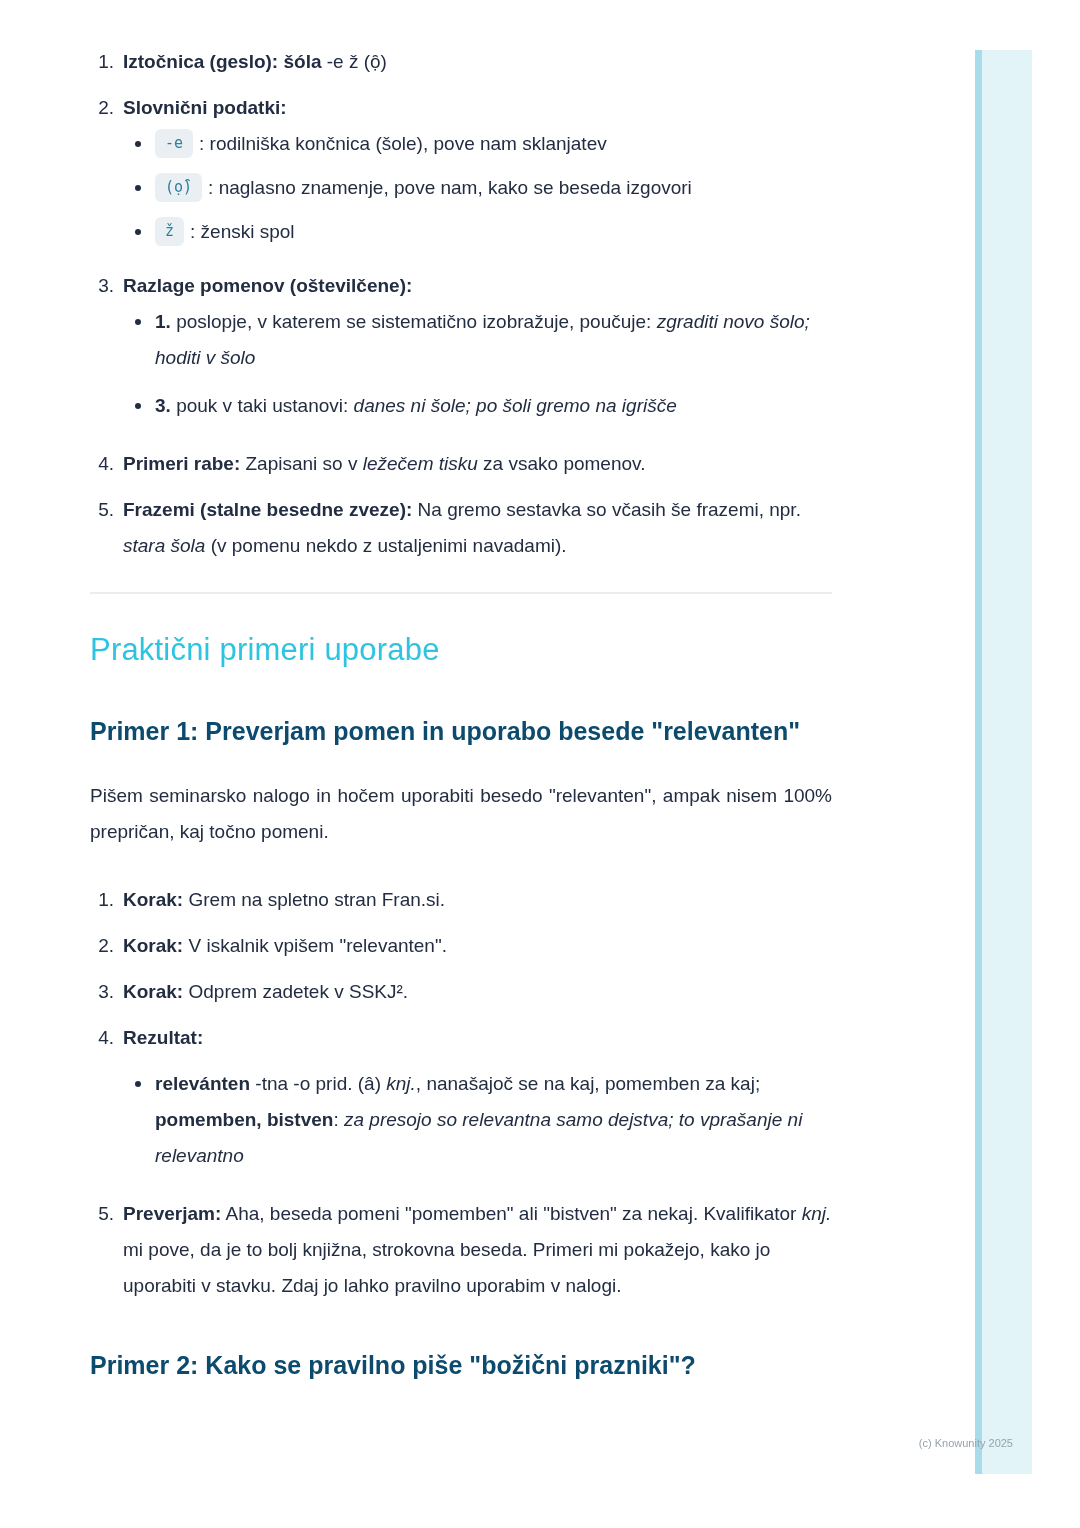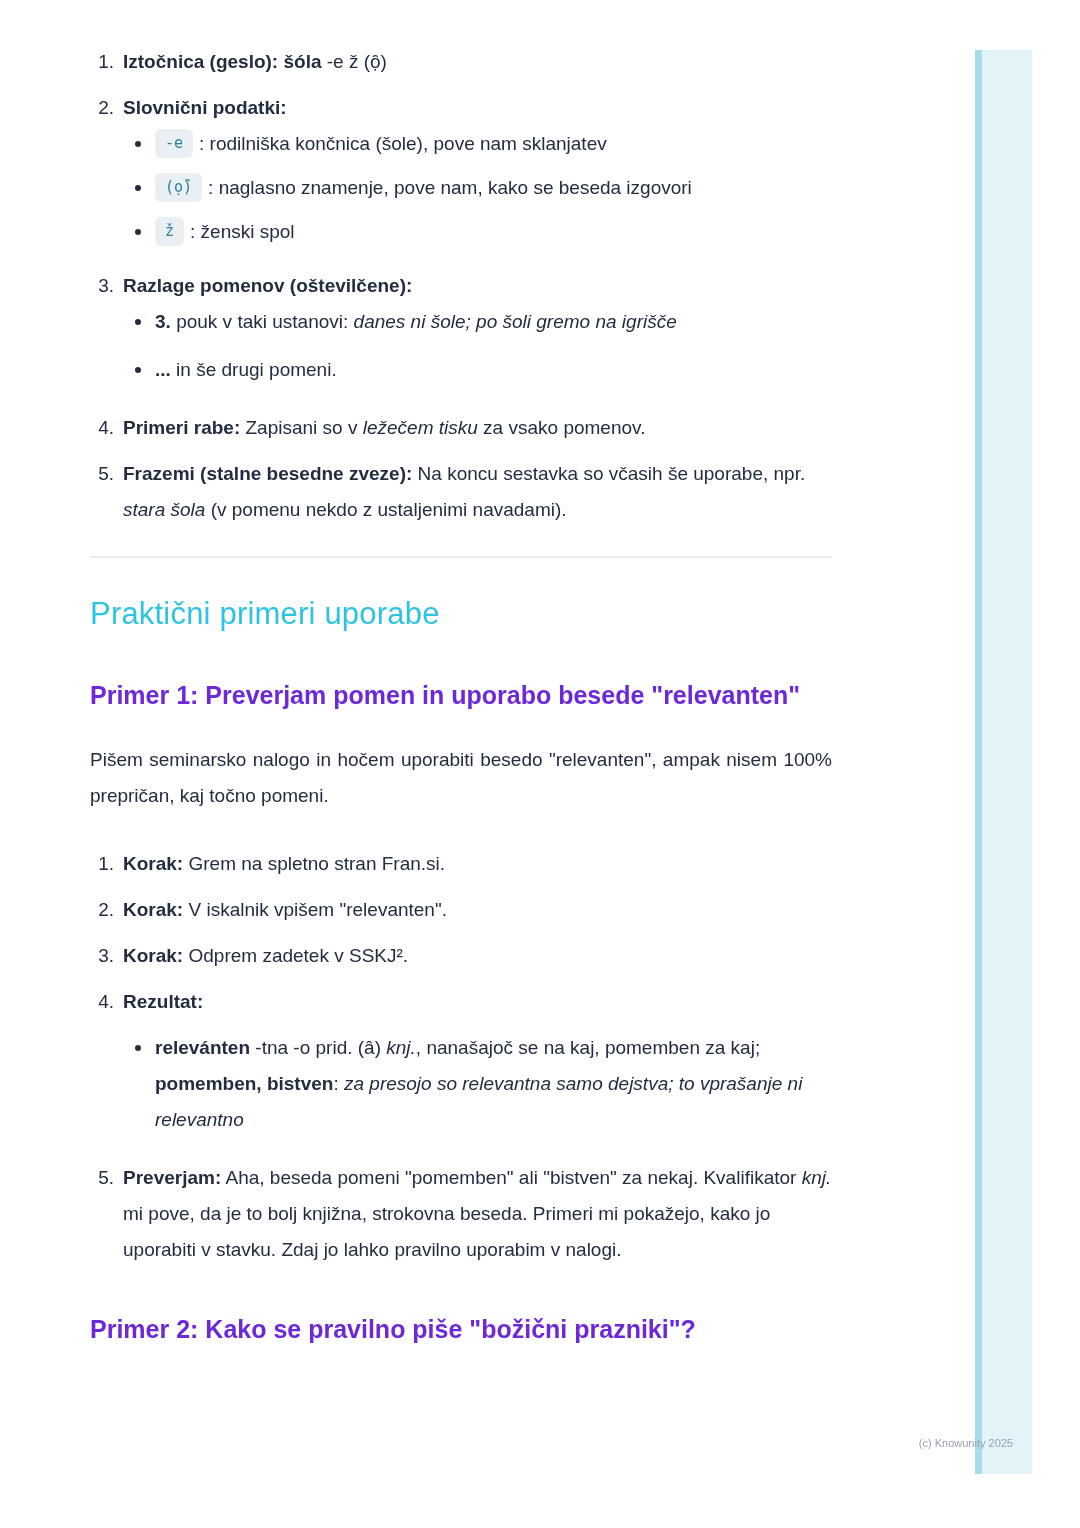--- a/index.html
+++ b/index.html
@@ -36,21 +36,21 @@
     font-size:15px; line-height:15px; padding:7px 10px;
     background:#e9eff2; border-radius:6px; color:#2d7f9c;
     margin-right:6px; position:relative; top:-2px;
   }
   .divider { border:none; border-top:2px solid #ececec; margin:28px 0 0 0; }
   h1.main-title {
     font-size:31px; line-height:40px; color:#2ec4e1;
     margin-top:36px; letter-spacing:0.2px; font-weight:normal;
   }
   h2.sub-title {
-    font-size:25px; line-height:34px; color:#6d28d9;
+    font-size:25px; line-height:34px; color:#0c4a6e;
     margin-top:44px; font-weight:bold;
   }
   p.intro { margin-top:30px; text-align:justify; }
   .steps { margin-top:32px; }
   .result-entry { margin-top:10px; margin-bottom:2px; }
   .footer {
     position:absolute; right:67px; top:1437px;
     font-size:11px; color:#98a2ad; z-index:3;
     font-family:"Liberation Sans", sans-serif;
   }
@@ -88,38 +88,38 @@
     </div>
   </div>
 
   <div class="oli">
     <span class="num">3.</span>
     <div class="li-body">
       <span class="b">Razlage pomenov (oštevilčene):</span>
       <div class="sub">
         <div class="bli wide">
           <span class="dot"></span>
-          <div class="li-body"><span class="b">3.</span><span> pouk v taki ustanovi: </span><em>danes ni šole; po šoli gremo na igrišče</em></div>
+          <div class="li-body"><span class="b">1.</span><span> poslopje, v katerem se sistematično izobražuje, poučuje: </span><em>zgraditi novo šolo; hoditi v šolo</em></div>
         </div>
         <div class="bli wide">
           <span class="dot"></span>
-          <div class="li-body"><span class="b">...</span><span> in še drugi pomeni.</span><em></em></div>
+          <div class="li-body"><span class="b">3.</span><span> pouk v taki ustanovi: </span><em>danes ni šole; po šoli gremo na igrišče</em></div>
         </div>
       </div>
     </div>
   </div>
 
   <div class="oli">
     <span class="num">4.</span>
     <div class="li-body"><span class="b">Primeri rabe:</span><span> Zapisani so v </span><em>ležečem tisku</em><span> za vsako pomenov.</span></div>
   </div>
 
   <div class="oli">
     <span class="num">5.</span>
-    <div class="li-body"><span class="b">Frazemi (stalne besedne zveze):</span><span> Na koncu sestavka so včasih še uporabe, npr. </span><em>stara šola</em><span> (v pomenu nekdo z ustaljenimi navadami).</span></div>
+    <div class="li-body"><span class="b">Frazemi (stalne besedne zveze):</span><span> Na gremo sestavka so včasih še frazemi, npr. </span><em>stara šola</em><span> (v pomenu nekdo z ustaljenimi navadami).</span></div>
   </div>
 
   <hr class="divider">
 
   <h1 class="main-title">Praktični primeri uporabe</h1>
 
   <h2 class="sub-title">Primer 1: Preverjam pomen in uporabo besede "relevanten"</h2>
 
   <p class="intro">Pišem seminarsko nalogo in hočem uporabiti besedo "relevanten", ampak nisem 100% prepričan, kaj točno pomeni.</p>
 

